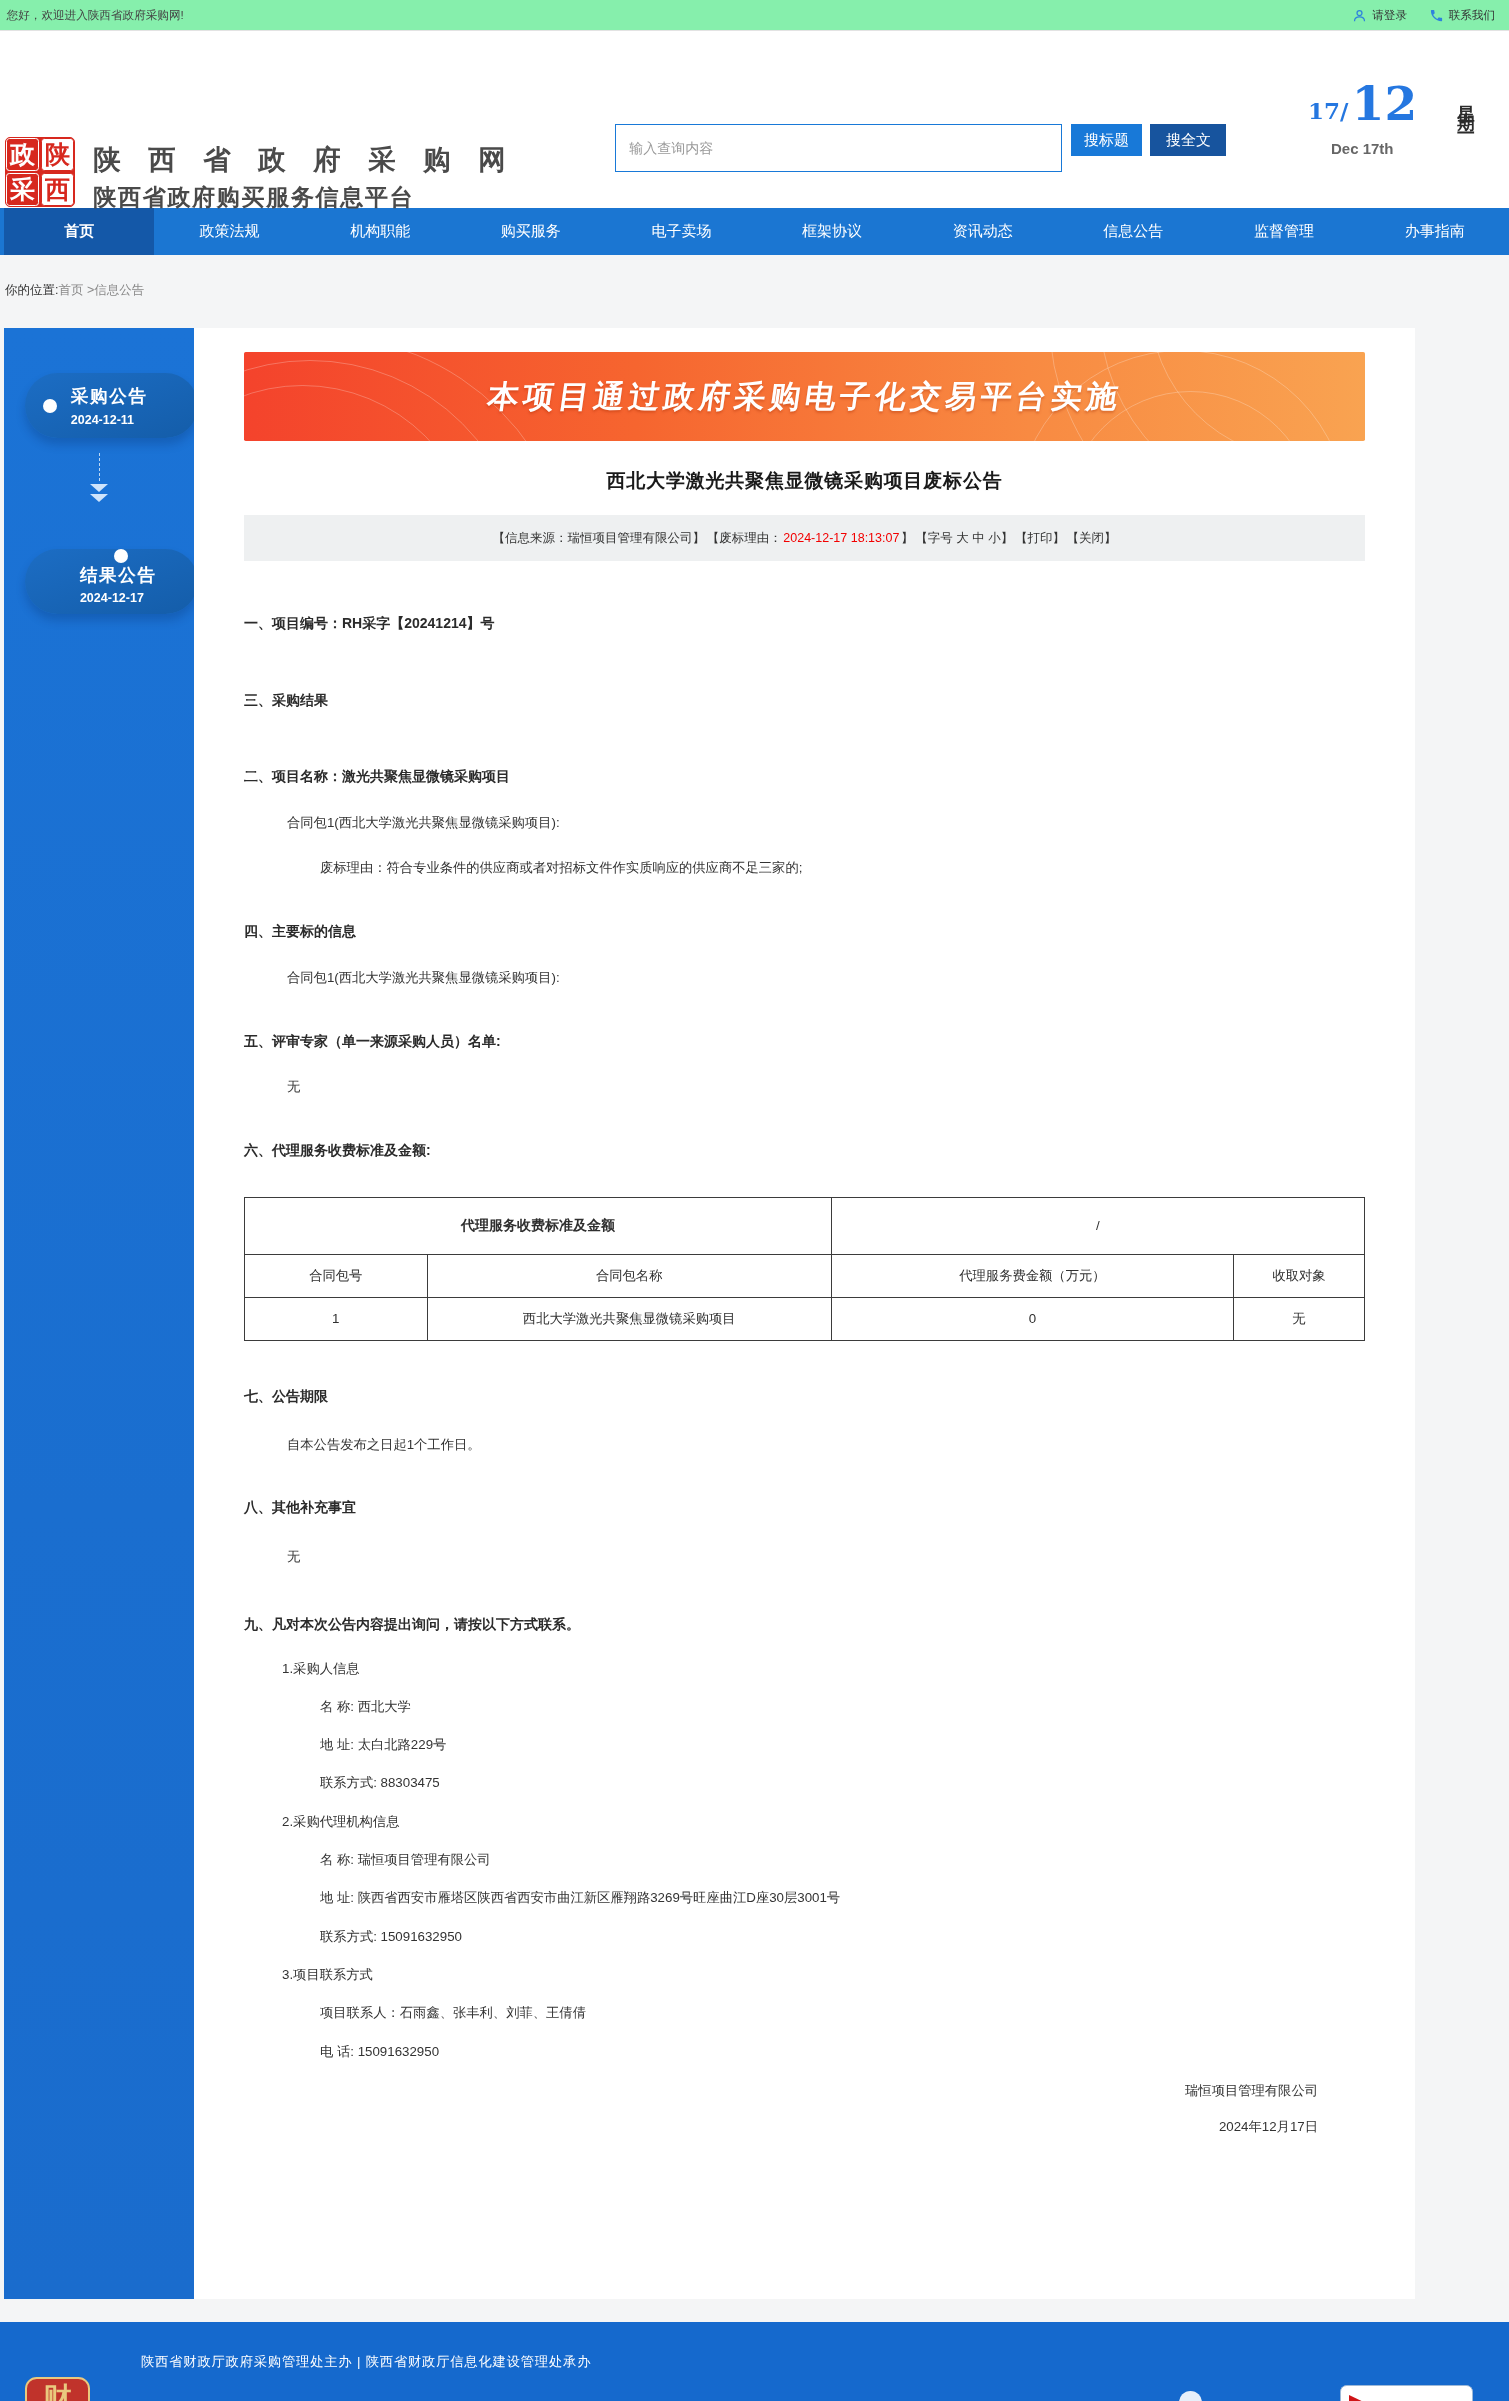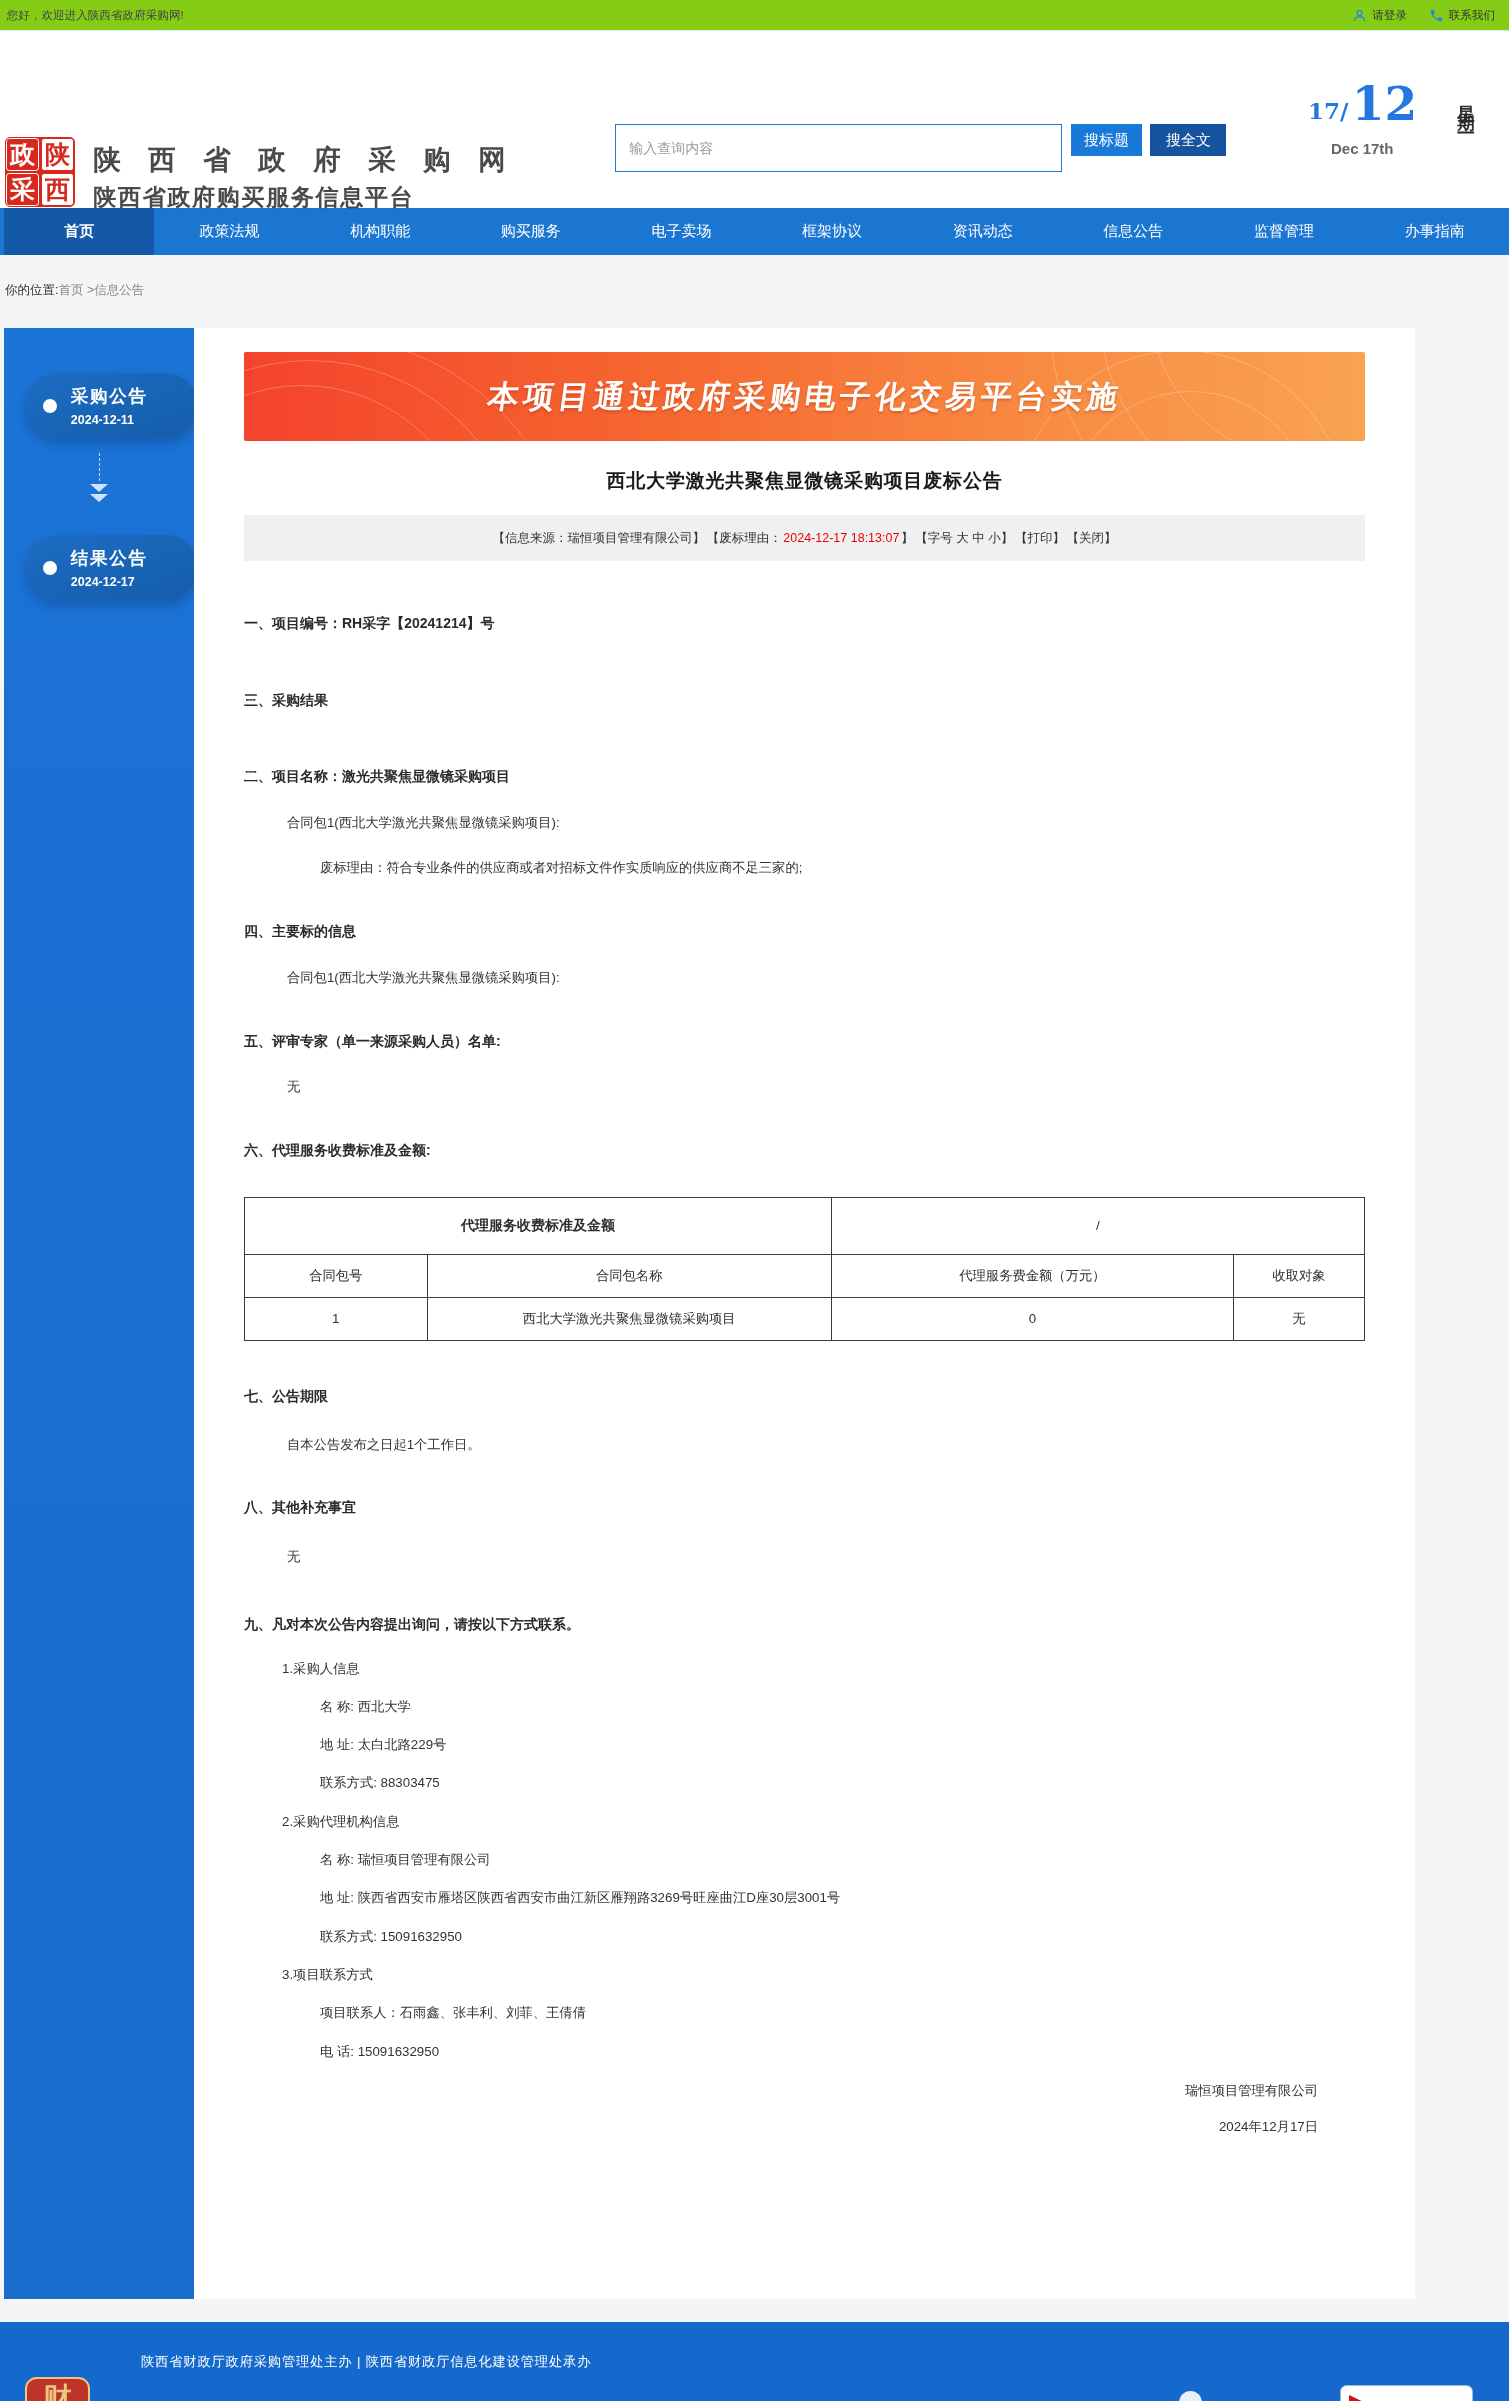--- a/index.html
+++ b/index.html
@@ -4,21 +4,21 @@
 <style>
   * { margin:0; padding:0; box-sizing:border-box; }
   html,body { width:1510px; }
   body {
     height:2401px; position:relative; overflow:hidden;
     font-family:"Liberation Sans","DejaVu Sans",sans-serif;
     background:#f4f5f6; color:#333;
   }
   
   .topbar {
-    height:31px; background:#84cc16; border-bottom:0.8px solid #e3e3e3;
+    height:31px; background:#86efac; border-bottom:0.8px solid #e3e3e3;
     display:flex; align-items:center; justify-content:space-between;
     padding:0 15px 0 6.6px; font-size:11.6px; color:#444;
   }
   .topbar-right { display:flex; align-items:center; gap:21.6px; }
   .top-link { display:flex; align-items:center; gap:5px; cursor:pointer; color:#333; }
   .top-link svg { display:block; }
   
   .header { height:177px; background:#fff; position:relative; }
   .logo-wrap { position:absolute; left:5px; top:106px; display:flex; align-items:flex-start; }
   .seal {
@@ -76,21 +76,21 @@
   .step-pill {
     position:absolute; left:21px; width:173px; height:65px; border-radius:33px;
     background:linear-gradient(160deg,#1c6dc4,#145da9);
     box-shadow:0 6.6px 10px rgba(0,30,80,.22);
     display:flex; align-items:center; cursor:pointer;
   }
   .step-pill .dot { width:14px; height:14px; border-radius:50%; background:#fff; margin-left:18.3px; flex:0 0 auto; }
   .step-text { margin-left:13.3px; color:#fff; }
   .step-label { font-size:17.5px; font-weight:bold; letter-spacing:1.7px; }
   .step-date { font-size:12.5px; font-weight:bold; margin-top:4.2px; }
-  .pill-1 { top:45px; } .pill-2 { top:207px; }
+  .pill-1 { top:45px; } .pill-2 { top:221px;flex-direction:column; }
   .step-arrow { position:absolute; left:0; top:125px; width:190px; height:70px;
                 display:flex; flex-direction:column; align-items:center; }
   .dash-line { width:0; height:28px; border-left:1.7px dashed #bcd8f5; }
   .chev { width:0; height:0; border-left:9.1px solid transparent; border-right:9.1px solid transparent;
           border-top:8.3px solid #cfe4fb; margin-top:2.5px; }
   
   .main-panel {
     position:absolute; left:194px; top:0; width:1221px; height:100%;
     background:#fff; padding:0 50px;
   }

